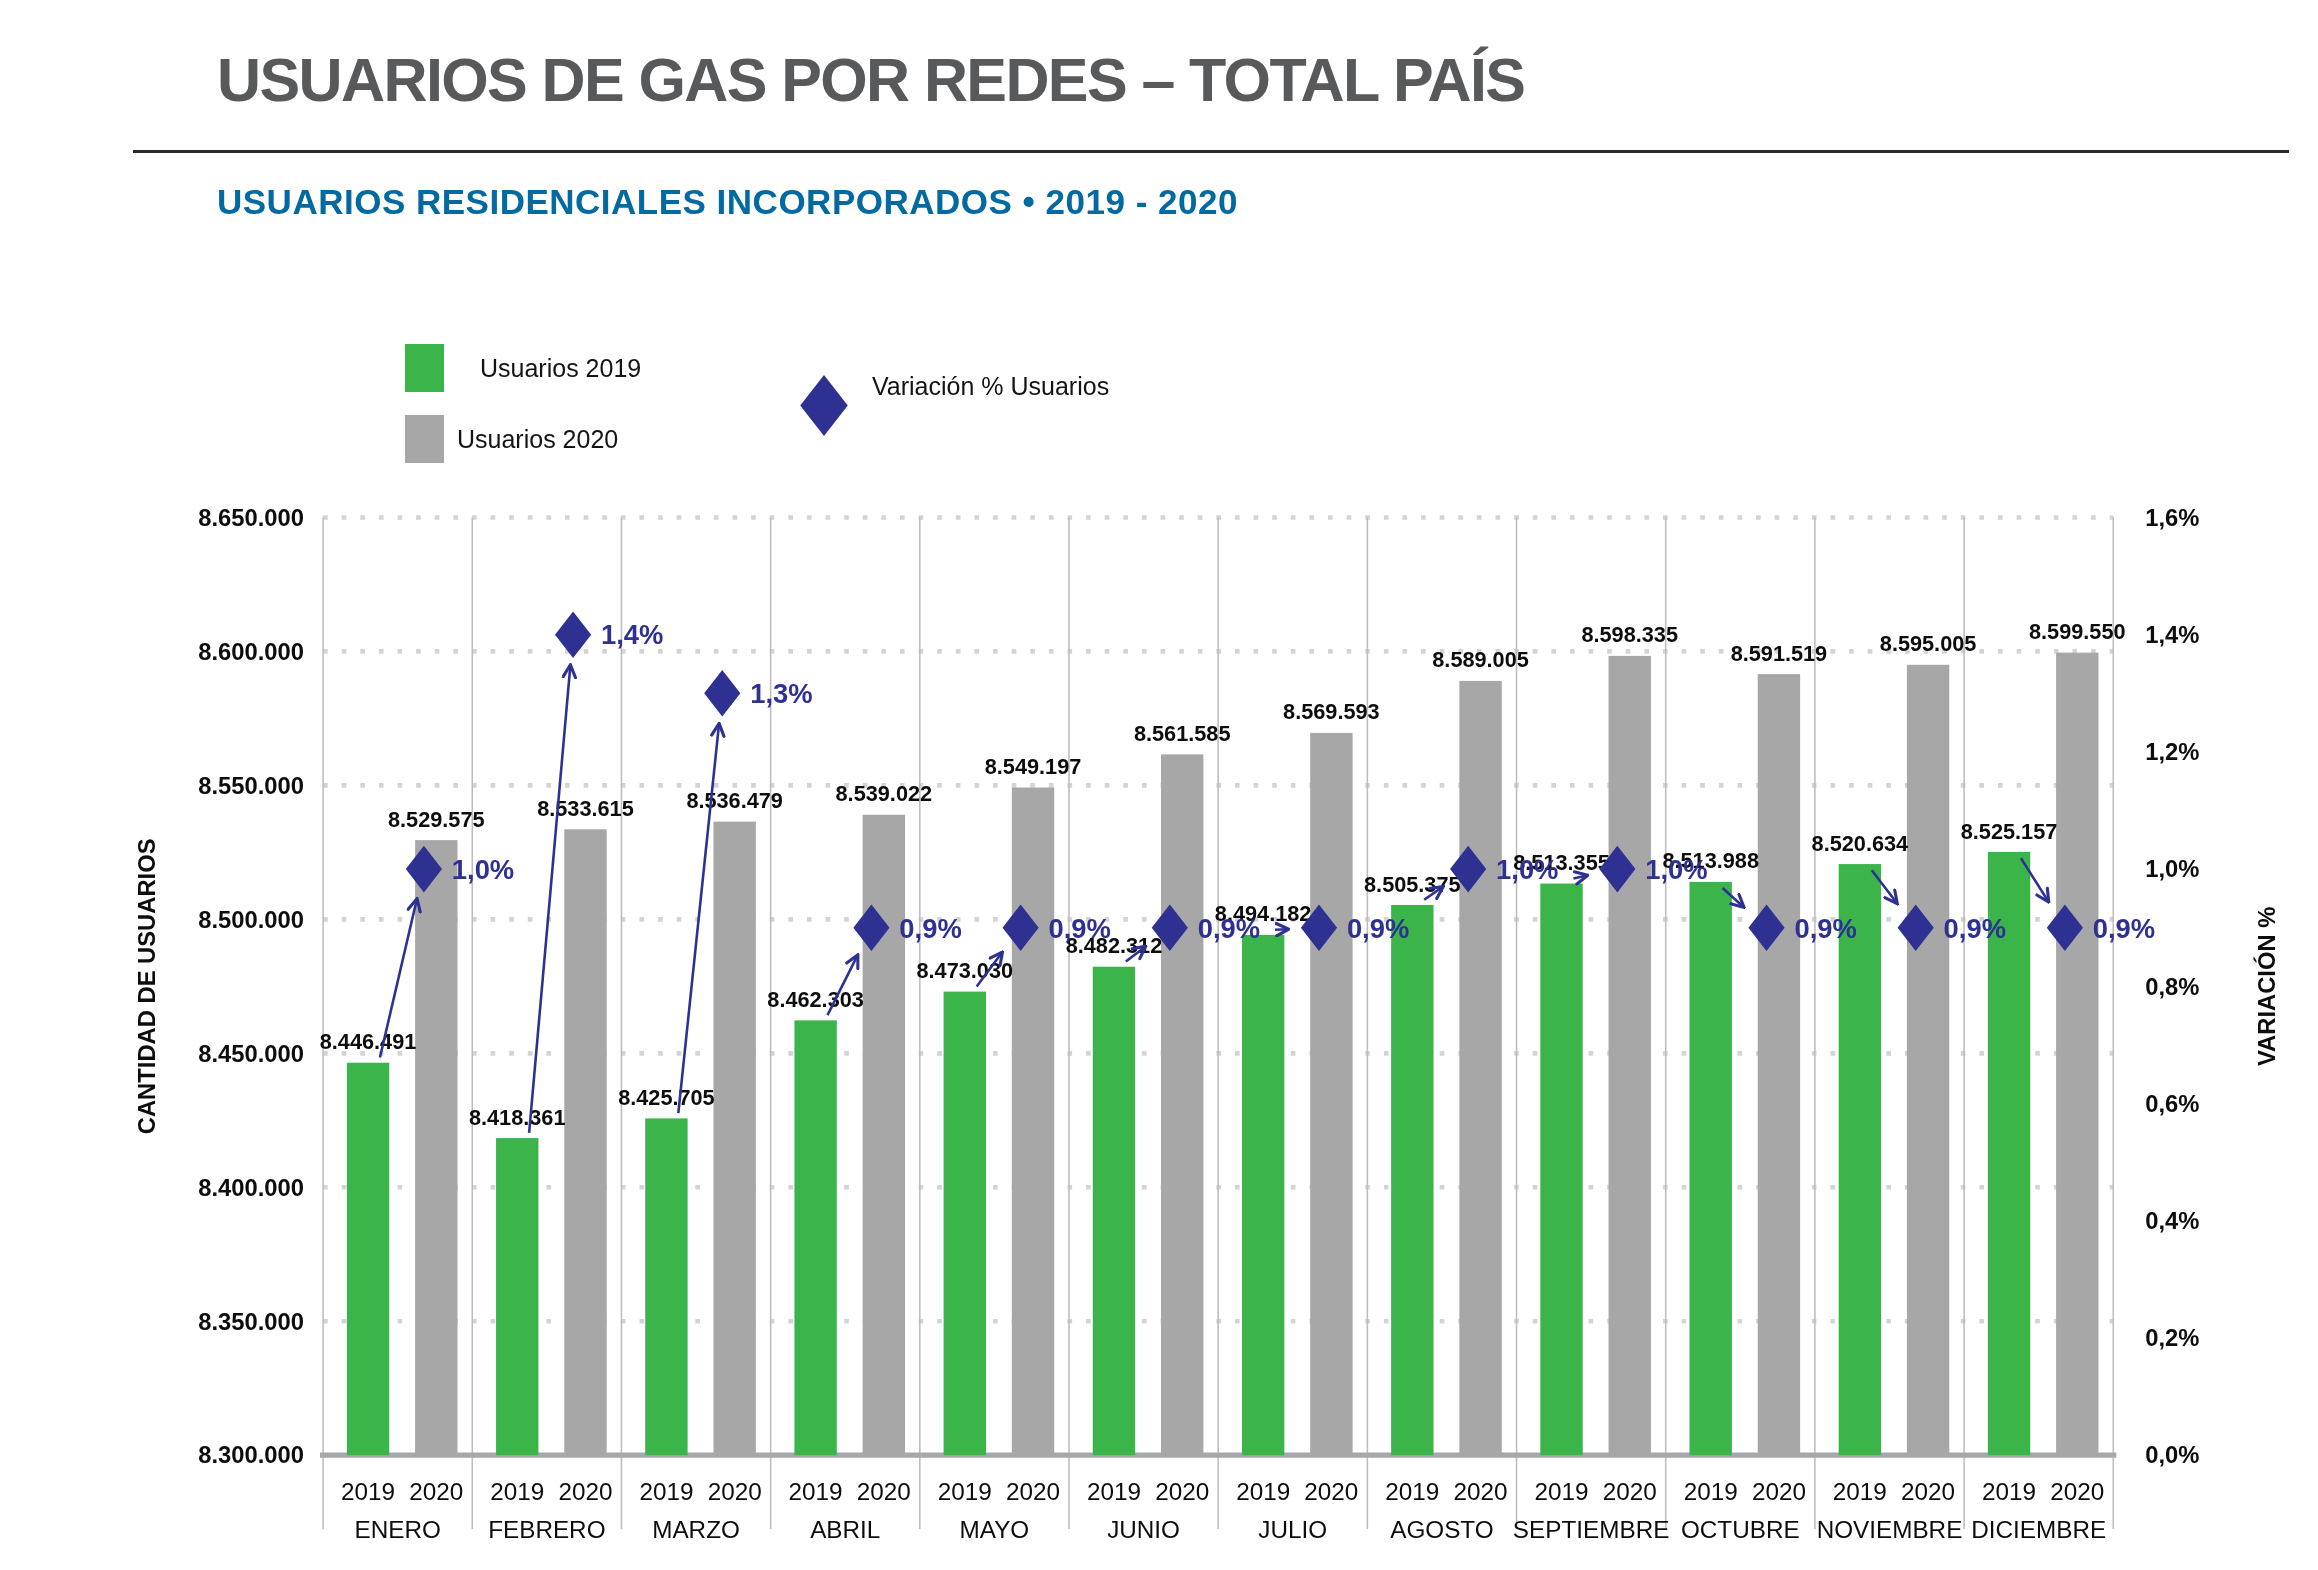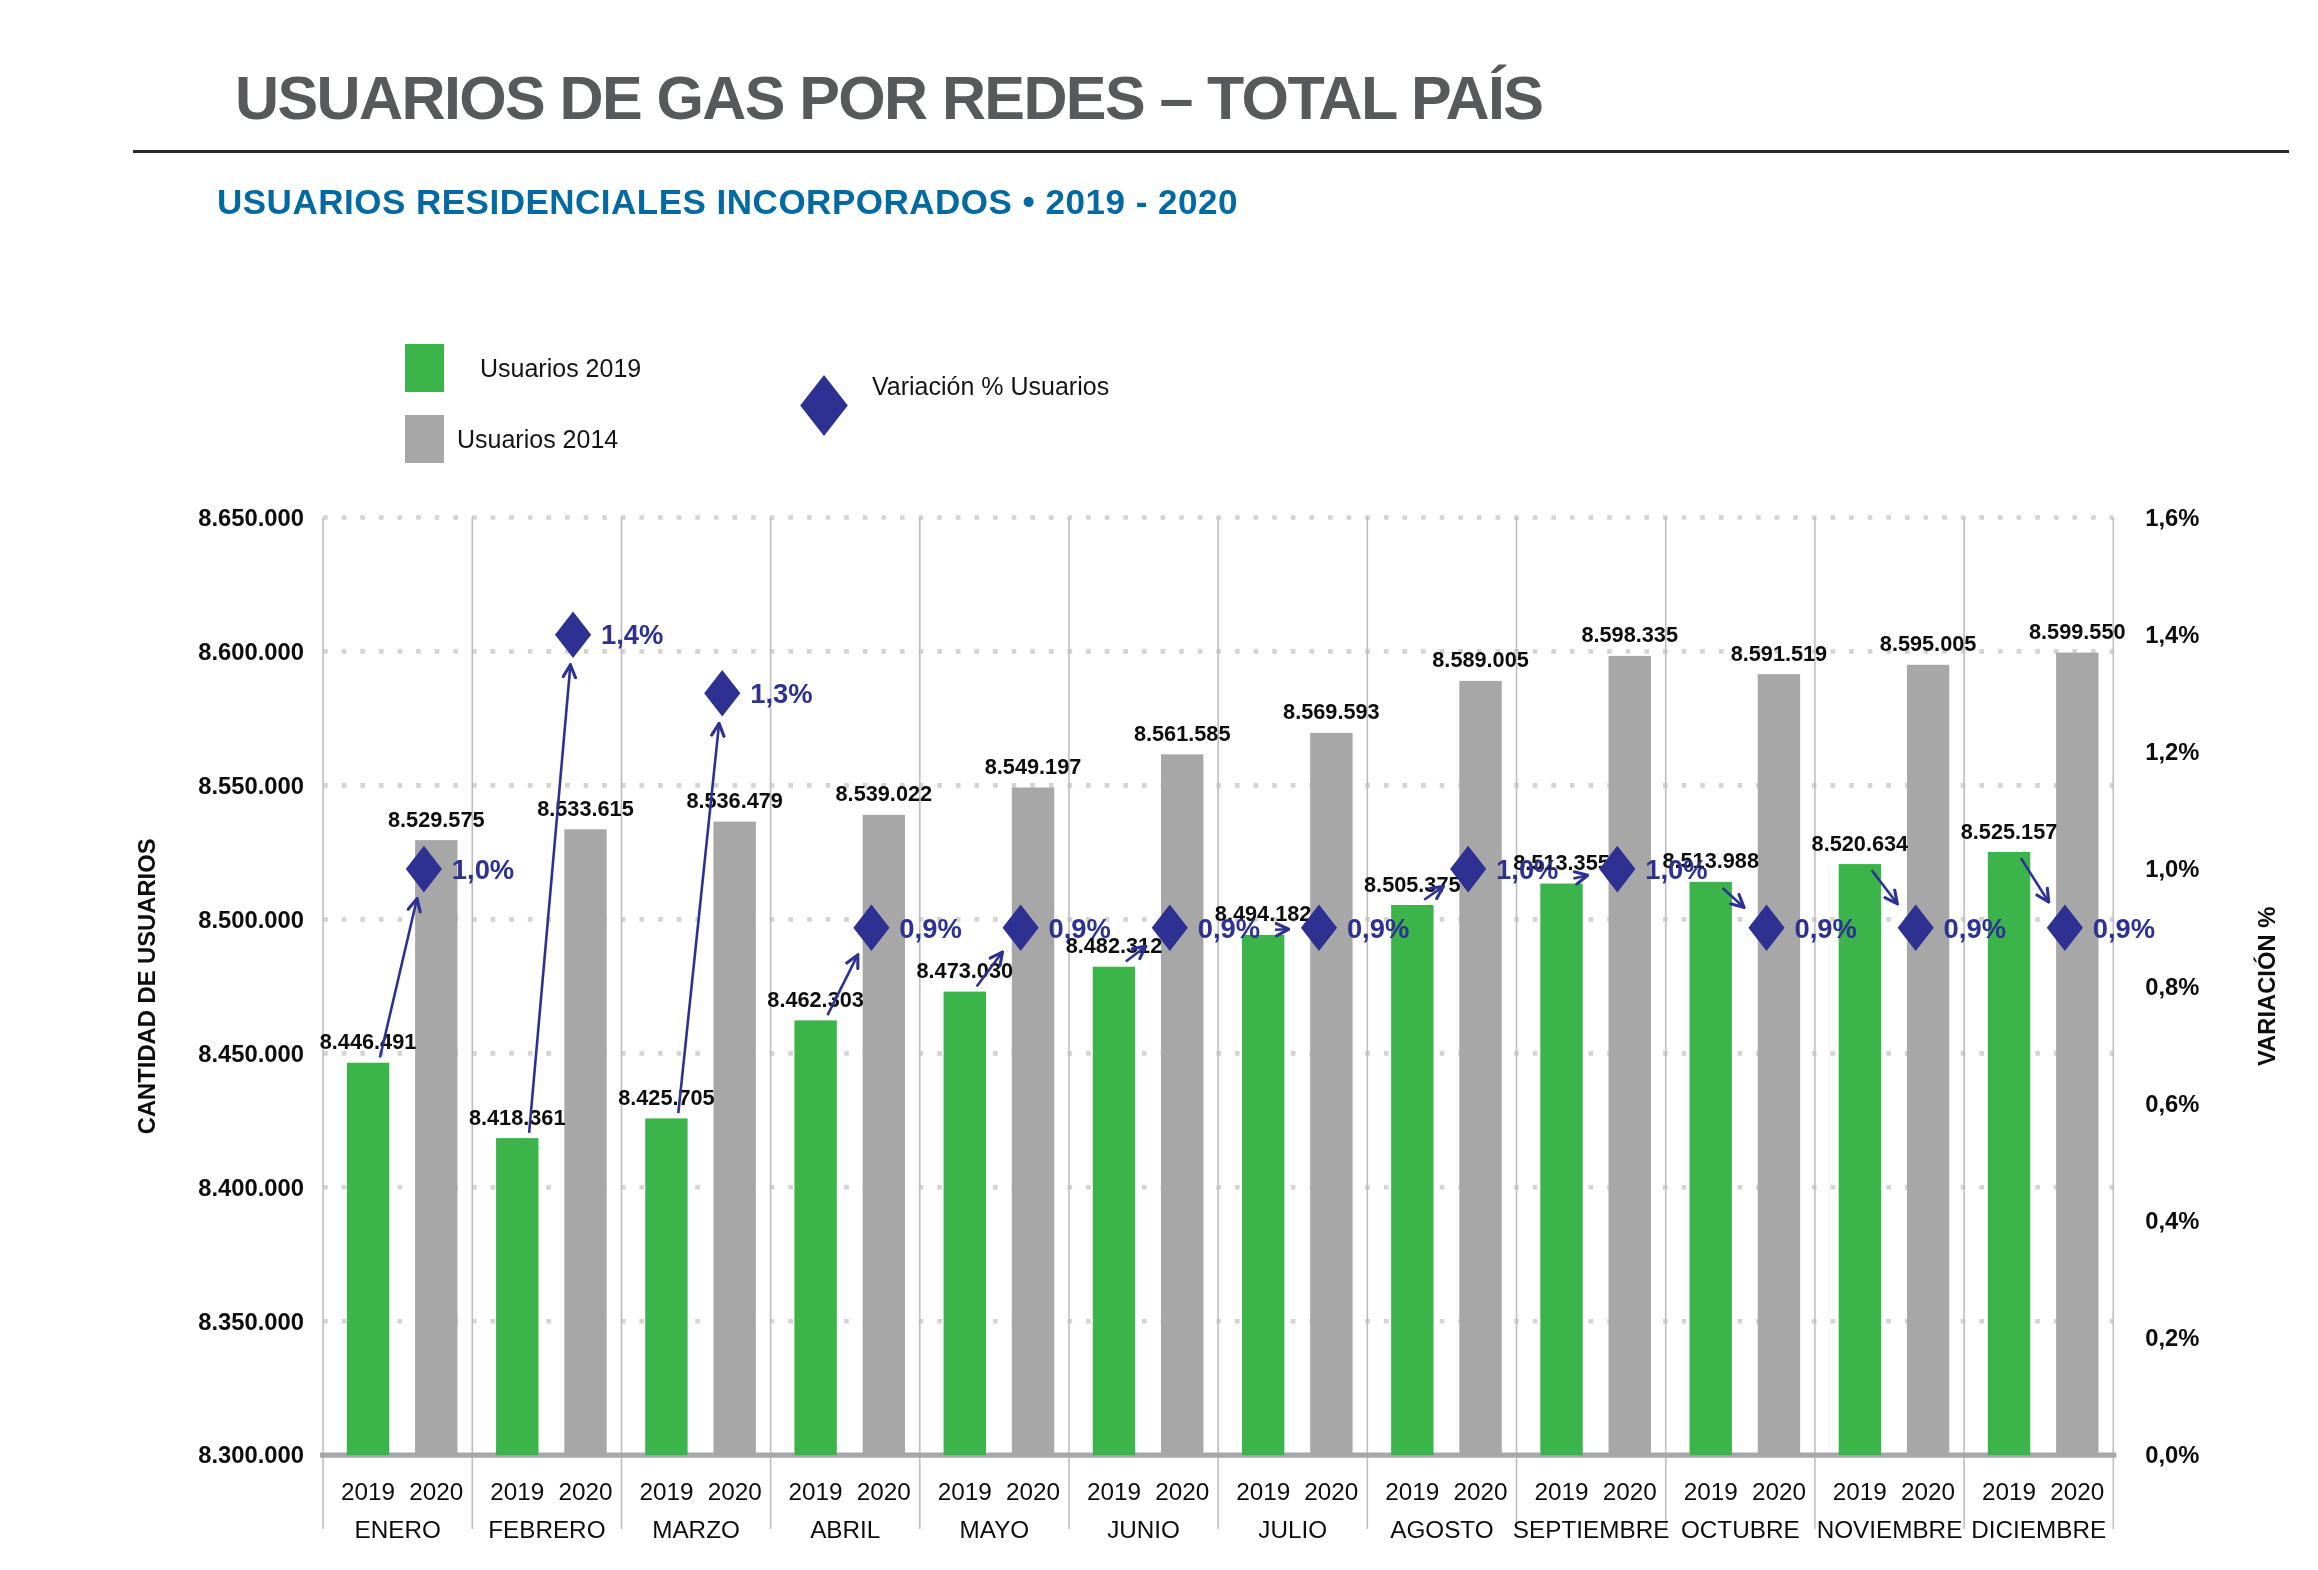--- a/index.html
+++ b/index.html
@@ -1,18 +1,18 @@
 <!DOCTYPE html>
 <html style="font-size:8.3px"><head>
 <meta charset="utf-8">
 <style>
   html,body{margin:0;padding:0;background:#fff;width:2319px;height:1571px;overflow:hidden;
     font-family:"Liberation Sans",sans-serif;}
   .page{position:absolute;inset:0;width:2319px;height:1571px;background:#fff;}
-  .title{position:absolute;left:217px;top:45px;margin:18px;font-size:61px;font-weight:700;
+  .title{position:absolute;left:217px;top:45px;margin:0;font-size:61px;font-weight:700;
     letter-spacing:-1.6px;color:#58595B;white-space:nowrap;}
   .rule{position:absolute;left:133px;top:150px;width:2156px;height:2.6px;background:#2B2B2B;}
   .subtitle{position:absolute;left:217px;top:182px;margin:0;font-size:35px;font-weight:600;
     letter-spacing:0.5px;color:#0369a1;white-space:nowrap;}
   .sw{position:absolute;width:39px;height:48px;}
   .sw.green{left:405px;top:344px;background:#3BB54A;}
   .sw.gray{left:405px;top:415px;background:#A7A7A7;}
   .ltxt{position:absolute;font-size:25px;color:#141414;white-space:nowrap;}
   .l1{left:457px;top:354px;margin-left:23px;}
   .l2{left:457px;top:425px;}
@@ -27,21 +27,21 @@
 <div class="page">
 
   <h1 class="title">USUARIOS DE GAS POR REDES – TOTAL PAÍS</h1>
   <div class="rule"></div>
   <h2 class="subtitle">USUARIOS RESIDENCIALES INCORPORADOS • 2019 - 2020</h2>
 
   <div>
     <span class="sw green"></span>
     <span class="ltxt l1">Usuarios 2019</span>
     <span class="sw gray"></span>
-    <span class="ltxt l2">Usuarios 2014</span>
+    <span class="ltxt l2">Usuarios 2020</span>
     <svg class="legend-diamond" width="48" height="61" viewBox="0 0 92 118">
       <polygon points="46,0 92,59 46,118 0,59" fill="#2E3192"></polygon>
     </svg>
     <span class="ltxt lv">Variación % Usuarios</span>
   </div>
 
   <svg id="chart" width="2319" height="1571" viewBox="0 0 4486 3039">
       <defs>
         <marker id="arw" viewBox="0 0 10 10" refX="8.5" refY="5" markerWidth="6" markerHeight="6" orient="auto">
           <path d="M1,1 L9,5 L1,9" fill="none" stroke="#2E3192" stroke-width="2" stroke-linecap="round"></path>

